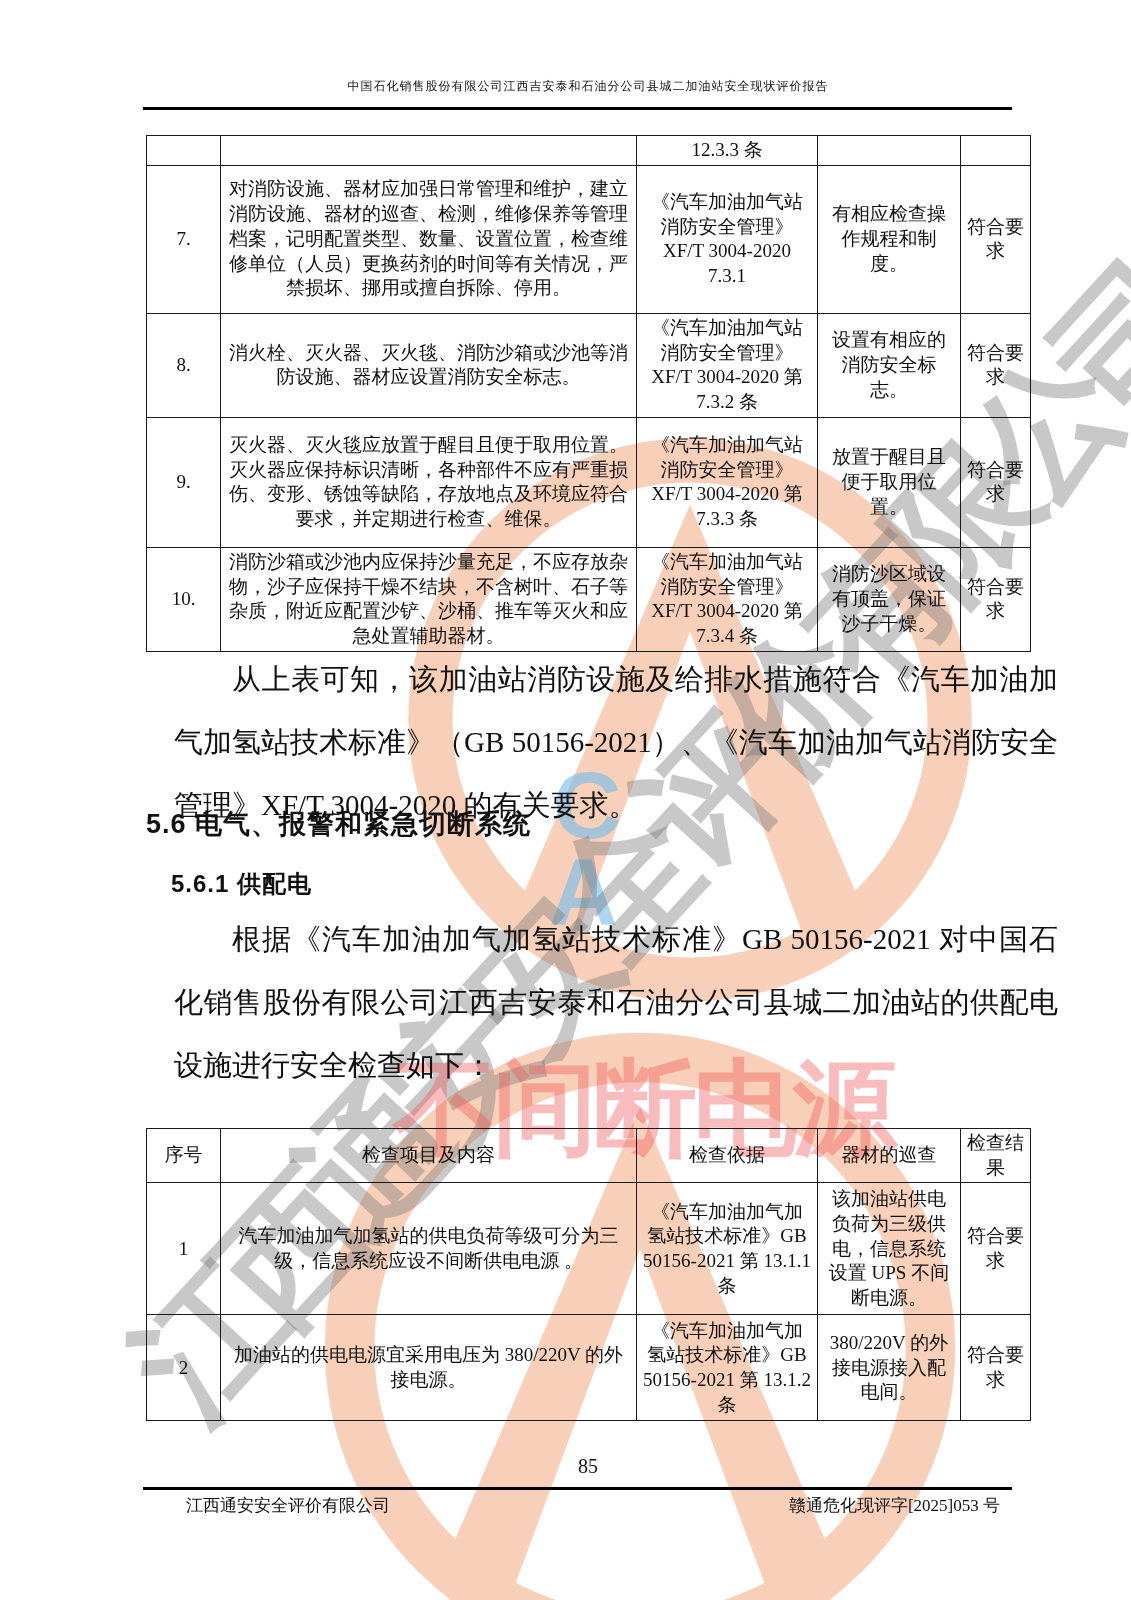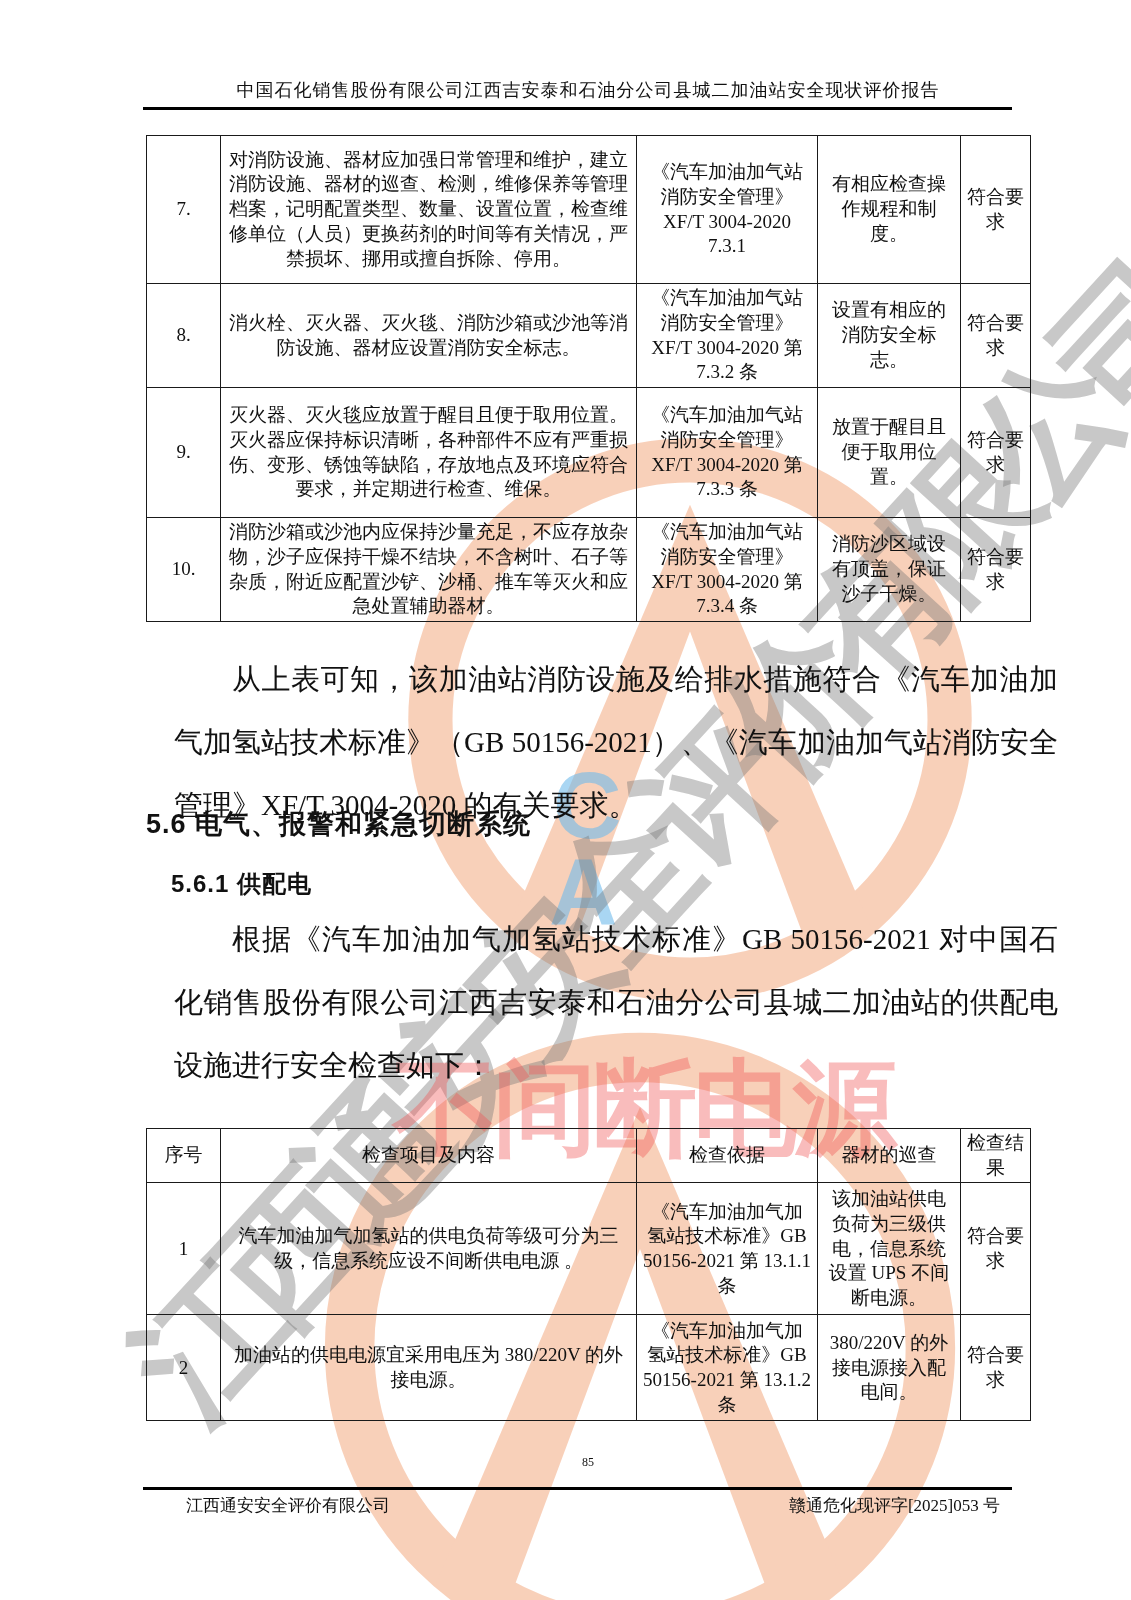--- a/index.html
+++ b/index.html
@@ -26,21 +26,21 @@
   .wm-blue {
     font-family:"Liberation Sans","DejaVu Sans",sans-serif; font-weight:bold;
     color:rgba(112,186,235,0.60); line-height:1;
   }
   #wm-blue-c { left:553px; top:758px; font-size:95px; }
   #wm-blue-a { left:549px; top:845px; font-size:95px; }
   
   .content { position:absolute; inset:0; z-index:1; }
   .doc-header {
     position:absolute; top:78px; left:146px; width:884px;
-    text-align:center; font-size:18px; letter-spacing:1px;
+    text-align:center; font-size:12px; letter-spacing:1px;
   }
   .rule { position:absolute; left:143px; width:869px; height:3px; background:#000; }
   #rule-top { top:107px; }
   #rule-bottom { top:1487px; }
   table.tbl {
     position:absolute; left:146px; width:884px;
     border-collapse:collapse; table-layout:fixed; font-size:19px;
     background:transparent;
   }
   #table1 { top:135px; }
@@ -60,21 +60,21 @@
     position:absolute; left:146px;
     font-family:Liberation Sans, sans-serif; font-weight:bold;
     letter-spacing:1px;
   }
   .h-main { top:806px; font-size:27px; }
   .h-sub  { top:868px; font-size:24px;margin-left:25px; }
   .tbl-caption {
     position:absolute; top:1074px; left:146px; width:884px;
     text-align:center; font-size:24px; letter-spacing:1px;
   }
-  .page-number { position:absolute; top:1455px; left:146px; width:884px; text-align:center; font-size:12px; }
+  .page-number { position:absolute; top:1455px; left:146px; width:884px; text-align:center; font-size:20px; }
   .footer-row {
     position:absolute; top:1494px; left:146px; width:884px;
     display:flex; justify-content:space-between; font-size:17px;
   }
   .footer-row .fl { padding-left:40px; }
   .footer-row .fr { padding-right:30px; }
 </style>
 </head>
 <body>
 
@@ -100,20 +100,27 @@
 
     <table class="tbl" id="table1">
       <colgroup>
         <col style="width:74px">
           <col style="width:416px">
           <col style="width:181px">
         <col style="width:143px">
           <col style="width:70px">
       </colgroup>
       <tbody>
+        <tr style="height:27px">
+          <td class="c1"></td>
+          <td class="c2"></td>
+          <td class="c3">12.3.3 条</td>
+          <td class="c4"></td>
+          <td class="c5"></td>
+        </tr>
         <tr style="height:148px">
           <td class="c1">7.</td>
           <td class="c2">对消防设施、器材应加强日常管理和维护，建立消防设施、器材的巡查、检测，维修保养等管理档案，记明配置类型、数量、设置位置，检查维修单位（人员）更换药剂的时间等有关情况，严禁损坏、挪用或擅自拆除、停用。</td>
           <td class="c3">《汽车加油加气站消防安全管理》XF/T 3004-2020 7.3.1</td>
           <td class="c4">有相应检查操作规程和制度。</td>
           <td class="c5">符合要求</td>
         </tr>
         <tr style="height:104px">
           <td class="c1">8.</td>
           <td class="c2">消火栓、灭火器、灭火毯、消防沙箱或沙池等消防设施、器材应设置消防安全标志。</td>

